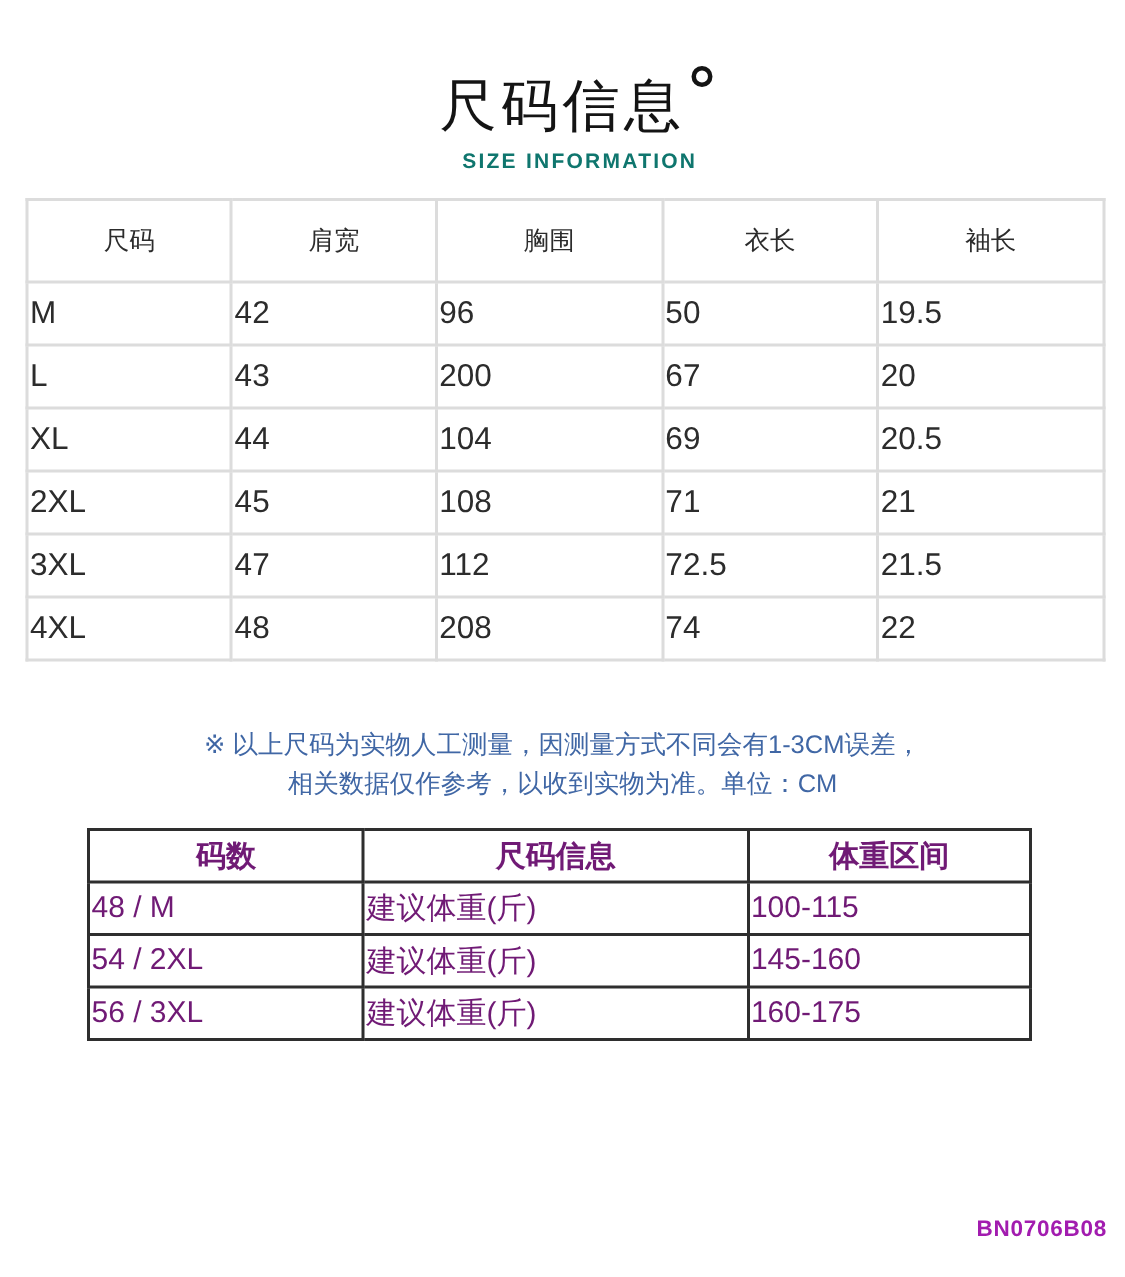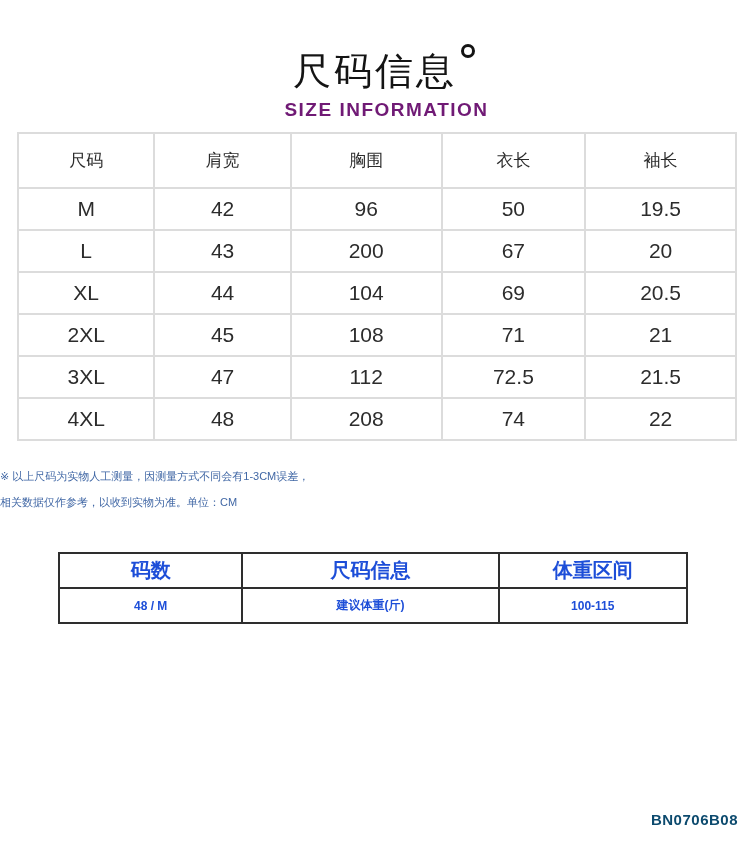--- a/index.html
+++ b/index.html
@@ -3,40 +3,40 @@
 <meta charset="utf-8">
 <style>
   html,body{margin:0;padding:0;background:#ffffff;}
   body{font-family:"Liberation Sans","DejaVu Sans",sans-serif;-webkit-font-smoothing:antialiased;}
   .page{position:relative;width:750px;height:851px;background:#ffffff;overflow:hidden;margin:0 auto;}
 
   
   .header{position:absolute;top:52px;left:0;width:100%;text-align:center;}
   .title{display:inline-block;position:relative;font-size:38px;font-weight:400;letter-spacing:3px;color:#141414;line-height:1;}
   .deg{position:absolute;right:-18px;top:-8px;width:8px;height:8px;border:3px solid #141414;border-radius:50%;}
-  .subtitle{margin-top:9px;font-size:19px;font-weight:600;letter-spacing:1.5px;color:#701a75;padding-left:23px;}
+  .subtitle{margin-top:9px;font-size:14px;font-weight:600;letter-spacing:1.5px;color:#0f766e;padding-left:23px;}
 
   
-  table{border-collapse:collapse;table-layout:fixed;text-align:center;}
+  table{border-collapse:collapse;table-layout:fixed;}
   .size-table{position:absolute;top:132px;left:17px;width:720px;color:#2c2c2c;}
   .size-table th{height:51px;font-size:17px;font-weight:500;border:2px solid #dcdcdc;background:#ffffff;}
   .size-table td{height:38px;font-size:21px;font-weight:400;border:2px solid #dcdcdc;background:#ffffff;}
 
   
-  .note{position:absolute;top:463px;left:0;width:100%;text-align:left;
-        font-size:11px;line-height:26px;font-weight:500;color:#4067a5;}
+  .note{position:absolute;top:484px;left:0;width:100%;text-align:center;
+        font-size:17px;line-height:26px;font-weight:500;color:#4067a5;}
 
   
-  .weight-table{position:absolute;top:552px;left:58px;width:630px;color:#1d4ed8;}
+  .weight-table{position:absolute;top:552px;left:58px;width:630px;color:#701a75;}
   .weight-table th{height:31px;font-size:20px;font-weight:600;border:2px solid #2e2e2e;background:#ffffff;}
-  .weight-table td{height:31px;font-size:12px;font-weight:700;border:2px solid #2e2e2e;background:#ffffff;}
+  .weight-table td{height:31px;font-size:20px;font-weight:400;border:2px solid #2e2e2e;background:#ffffff;}
 
   
   .footer-code{position:absolute;top:811px;right:12px;font-size:15px;font-weight:700;
-               letter-spacing:0.5px;color:#0c4a6e;}
+               letter-spacing:0.5px;color:#a21caf;}
 </style>
 </head>
 <body>
 
 <div class="page">
 
   <div class="header">
     <div class="title">
       <span>尺码信息</span>
       <span class="deg"></span>
@@ -124,18 +124,28 @@
           <th>尺码信息</th>
           <th>体重区间</th>
         </tr>
     </thead>
     <tbody>
         <tr>
           <td>48 / M</td>
           <td>建议体重(斤)</td>
           <td>100-115</td>
         </tr>
+        <tr>
+          <td>54 / 2XL</td>
+          <td>建议体重(斤)</td>
+          <td>145-160</td>
+        </tr>
+        <tr>
+          <td>56 / 3XL</td>
+          <td>建议体重(斤)</td>
+          <td>160-175</td>
+        </tr>
       </tbody>
   </table>
 
   <div class="footer-code">BN0706B08</div>
 
 </div>
 
 </body></html>

